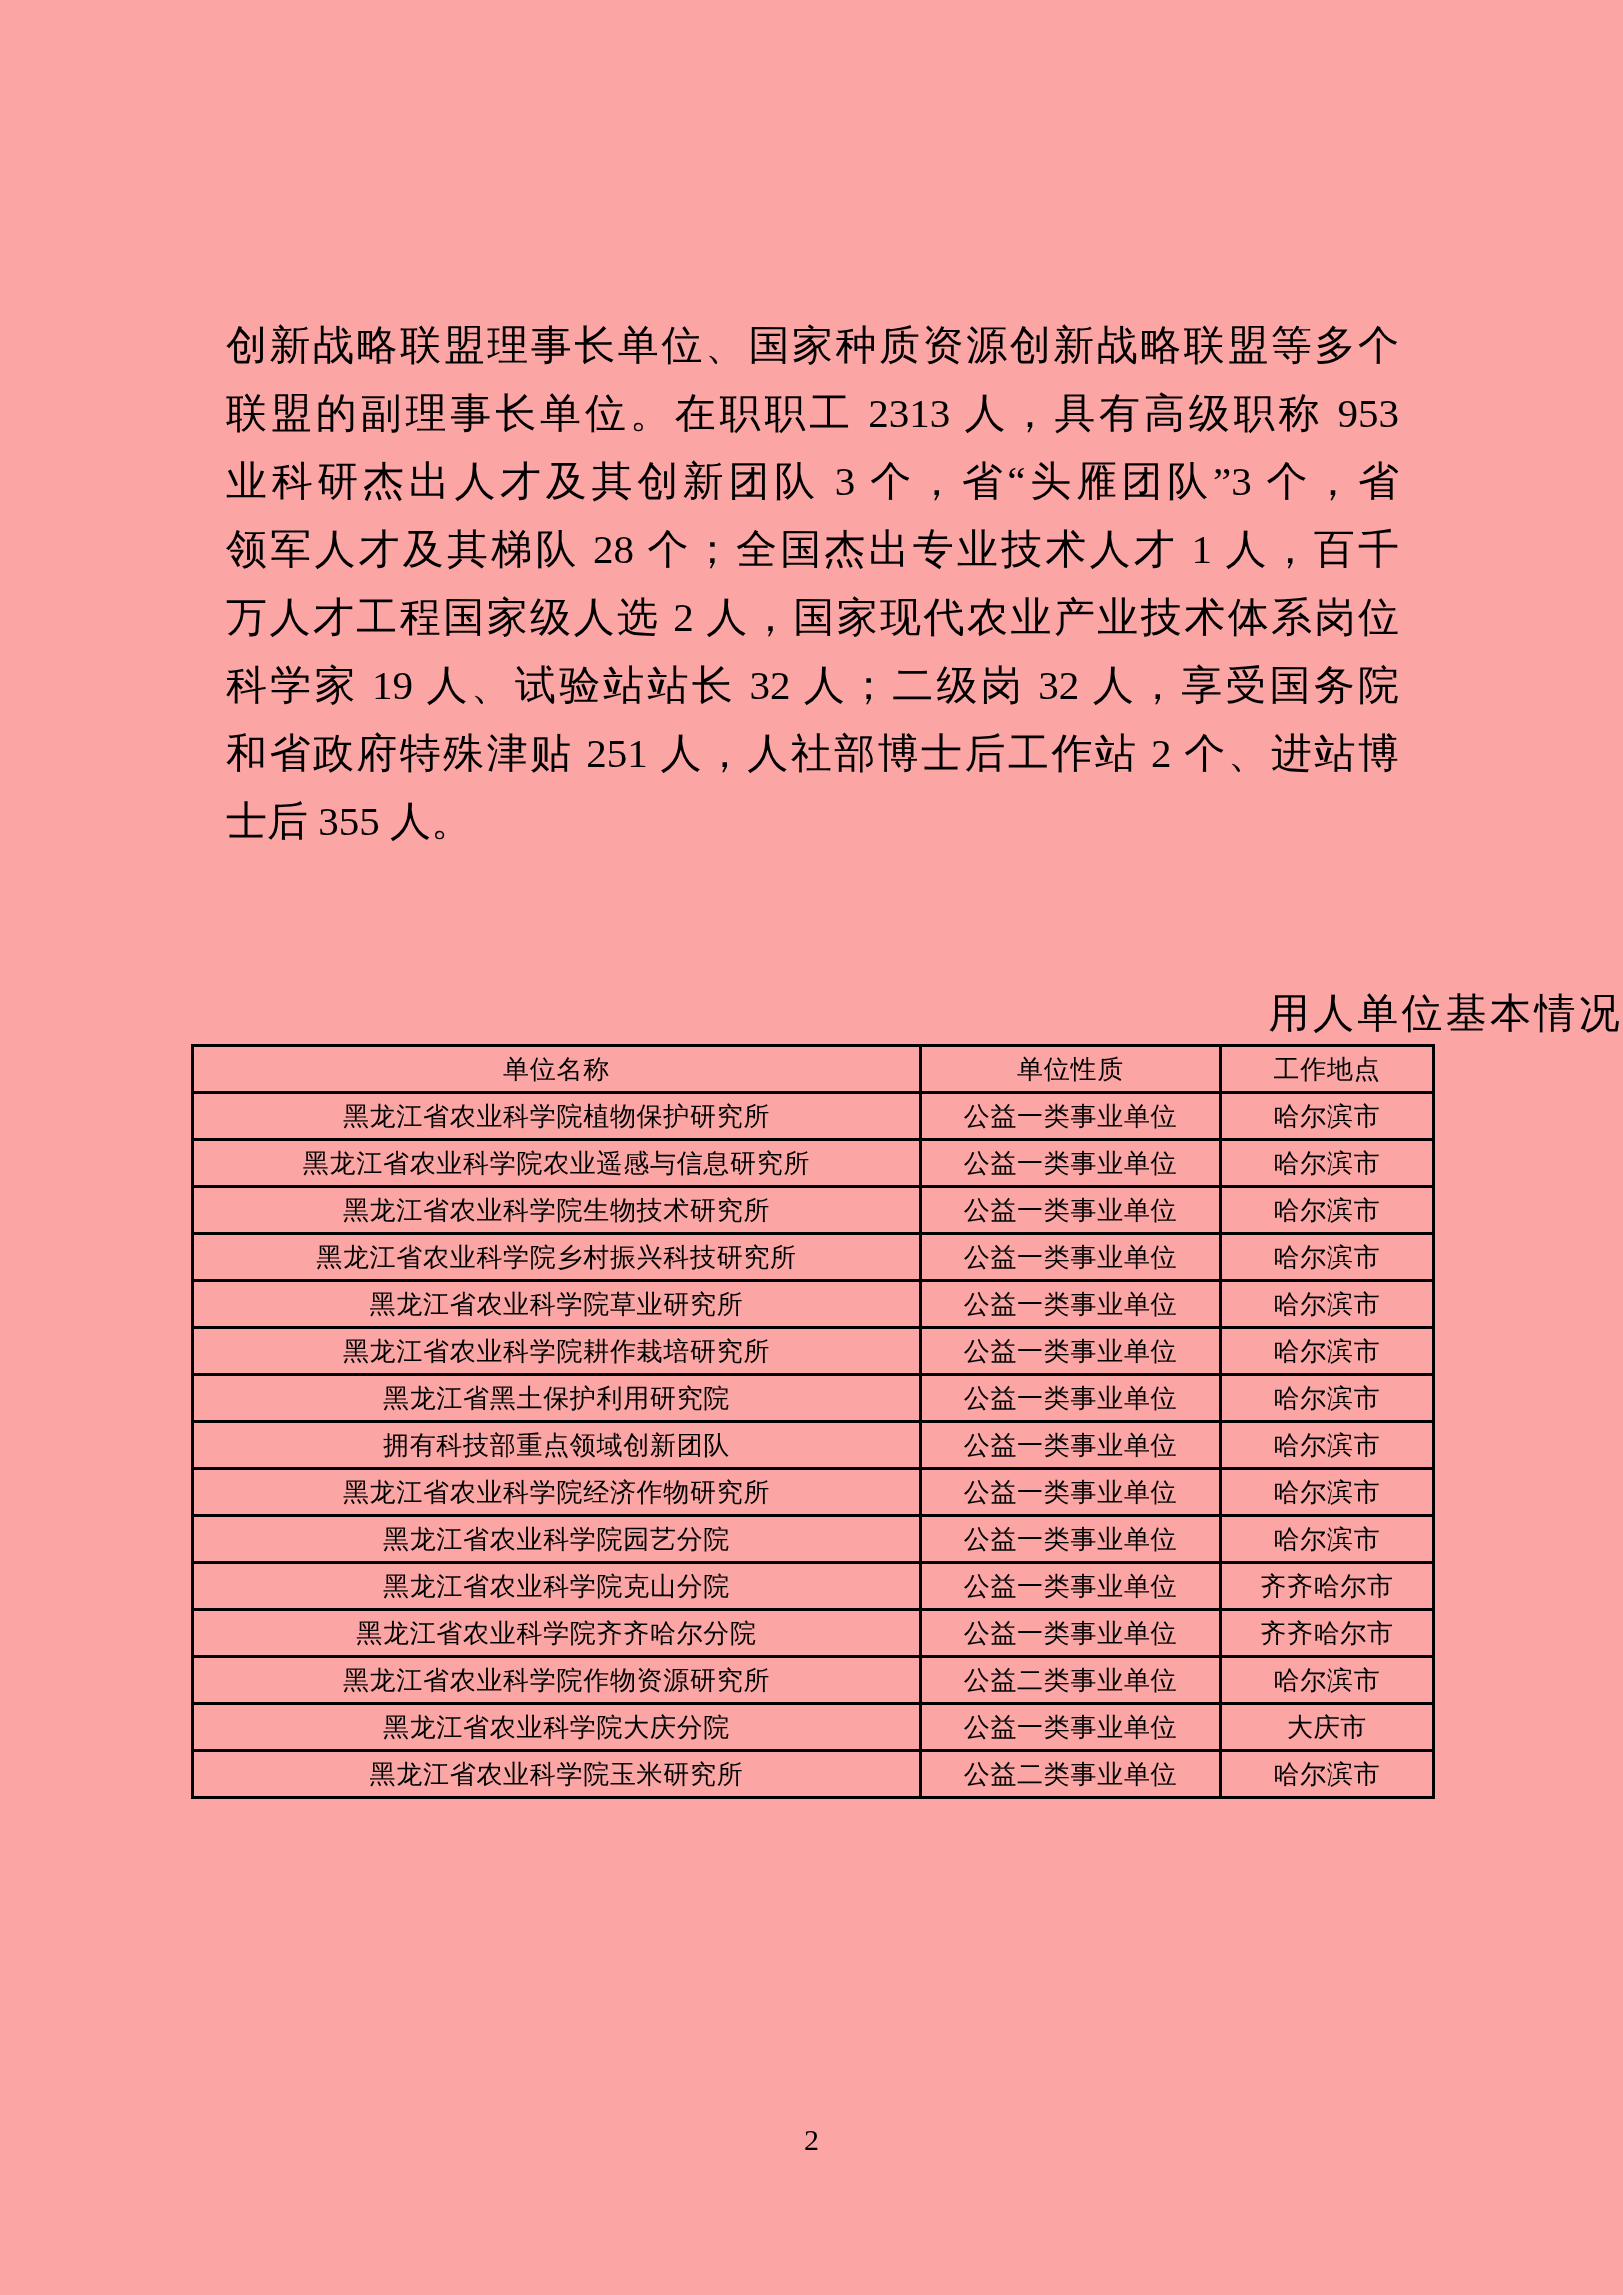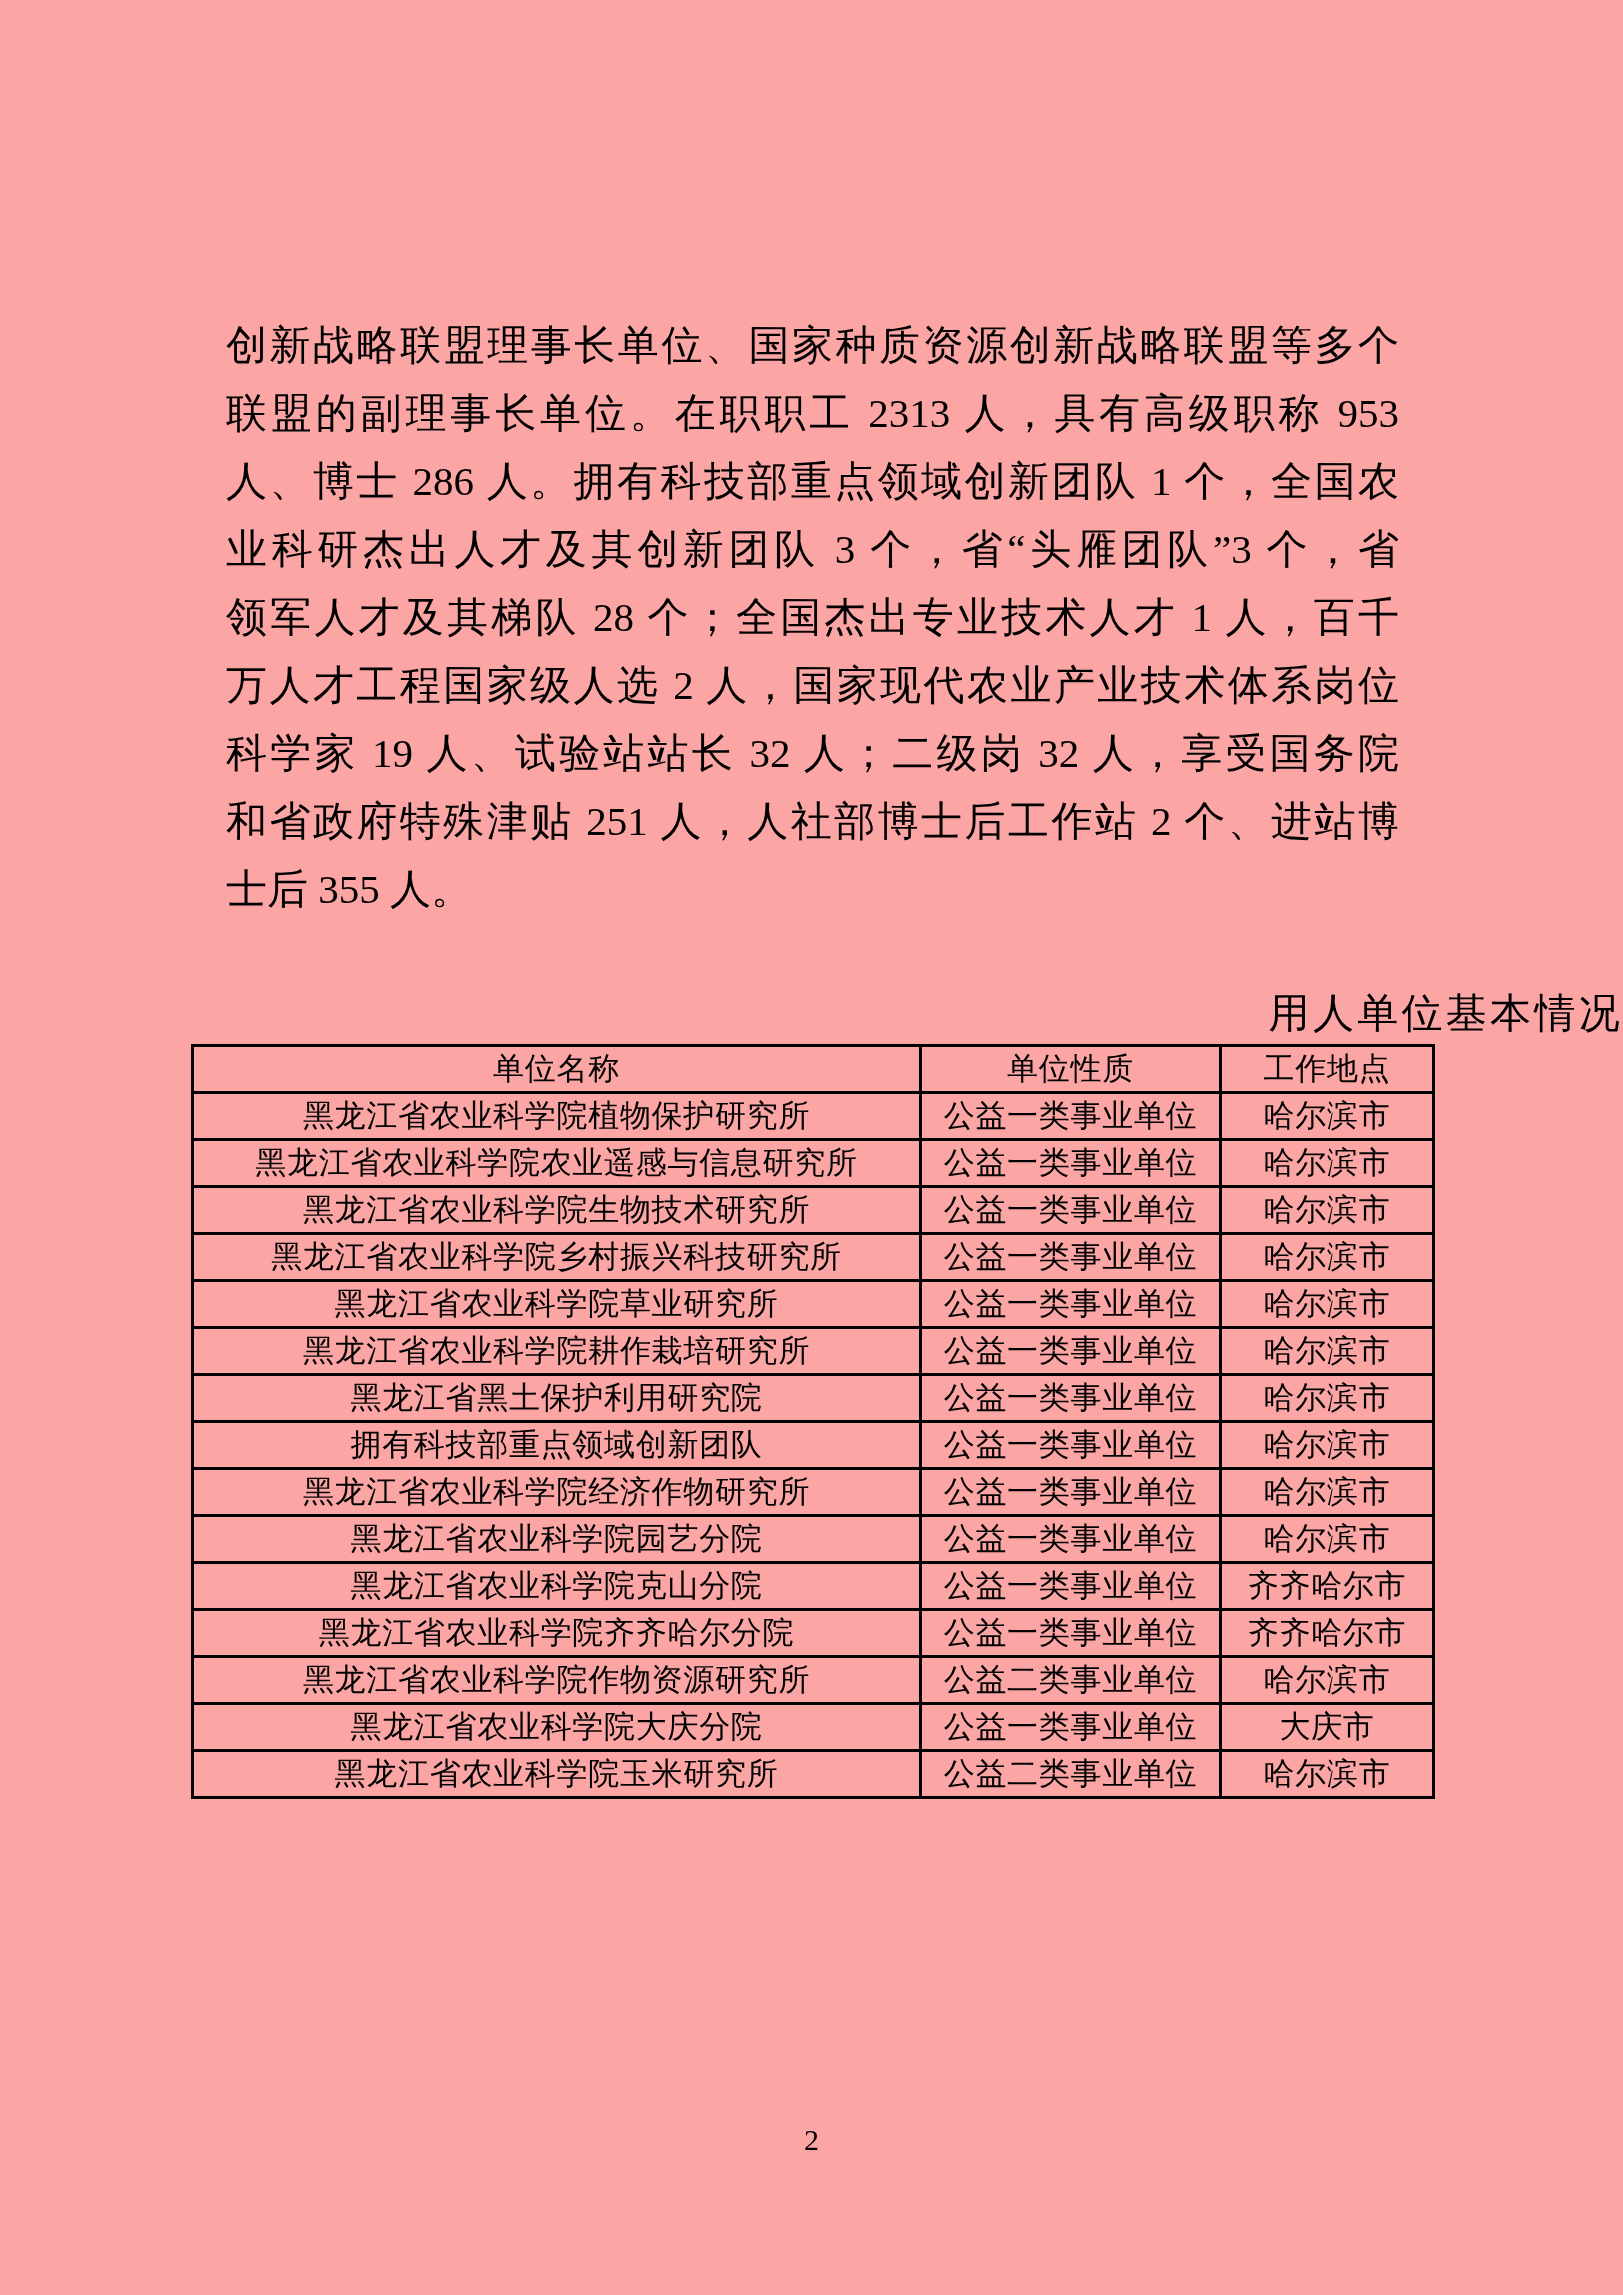--- a/index.html
+++ b/index.html
@@ -52,21 +52,21 @@
   }
   col.c1 { width: 728px; }
   col.c2 { width: 300px; }
   col.c3 { width: 213px; }
   .units-table th,
   .units-table td {
     border: 3.9px solid #000000;
     height: 47px;
     text-align: center;
     vertical-align: middle;
-    font-size: 31px;
+    font-size: 26px;
     font-weight: normal;
     letter-spacing: 0.7px;
     padding: 0;
     overflow: hidden;
     white-space: nowrap;
   }
   .page-number {
     position: absolute;
     top: 2120px;
     left: 0;
@@ -78,21 +78,20 @@
   }
 </style>
 </head>
 <body>
 
 <div class="page">
 
   <div class="paragraph">
       <div class="text-line">创新战略联盟理事长单位、国家种质资源创新战略联盟等多个</div>
       <div class="text-line">联盟的副理事长单位。在职职工 2313 人，具有高级职称 953</div>
-      <div class="text-line">人、博士 286 人。拥有科技部重点领域创新团队 1 个，全国农</div>
       <div class="text-line">业科研杰出人才及其创新团队 3 个，省“头雁团队”3 个，省</div>
       <div class="text-line">领军人才及其梯队 28 个；全国杰出专业技术人才 1 人，百千</div>
       <div class="text-line">万人才工程国家级人选 2 人，国家现代农业产业技术体系岗位</div>
       <div class="text-line">科学家 19 人、试验站站长 32 人；二级岗 32 人，享受国务院</div>
       <div class="text-line">和省政府特殊津贴 251 人，人社部博士后工作站 2 个、进站博</div>
       <div class="text-line last">士后 355 人。</div>
     </div>
 
   <div class="table-title">用人单位基本情况</div>
 

